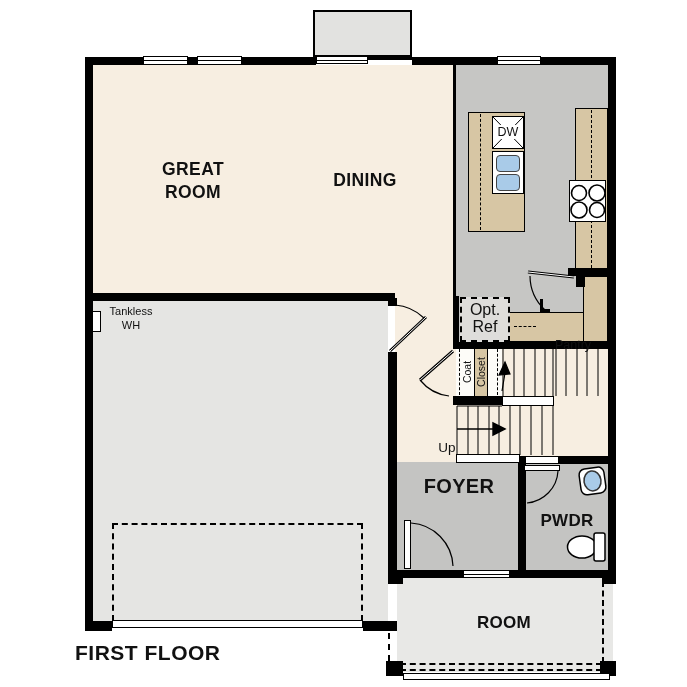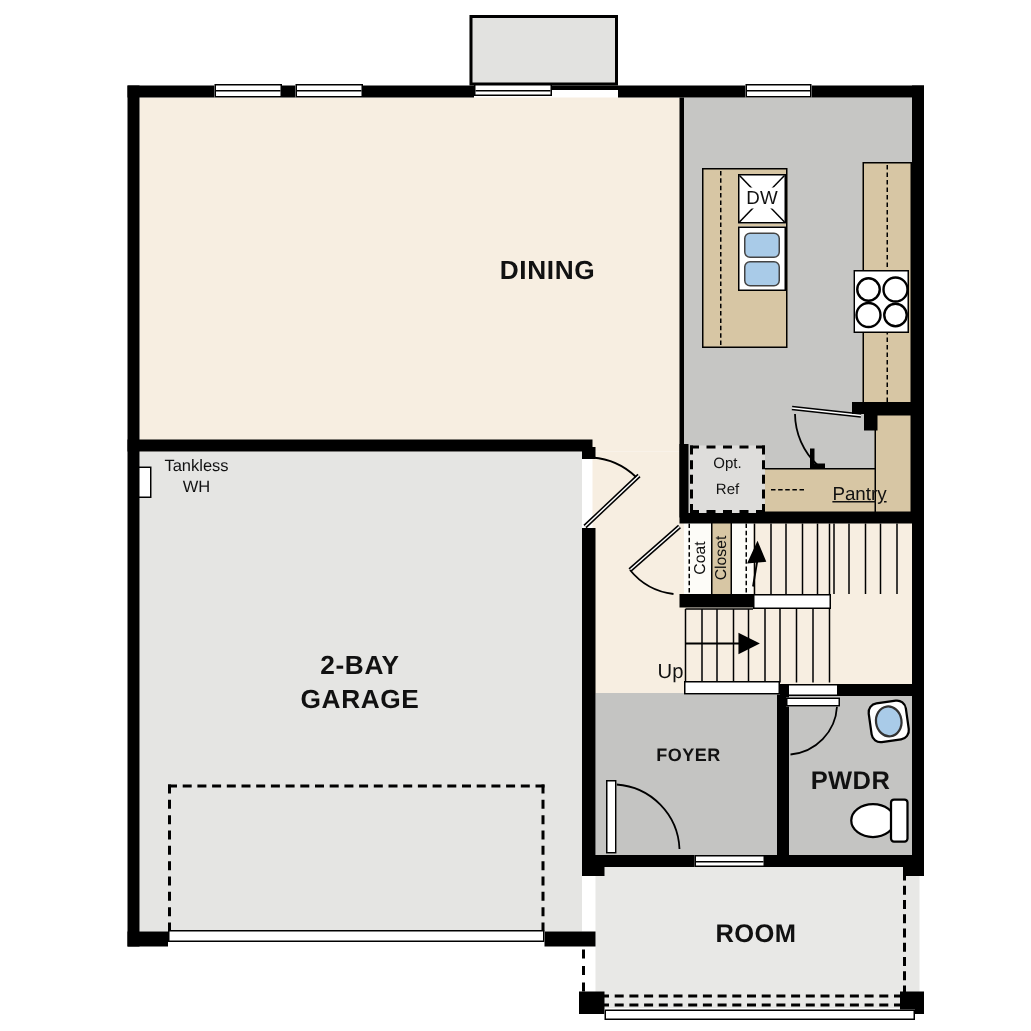--- a/index.html
+++ b/index.html
@@ -195,35 +195,36 @@
   <div class="strip" style="left:404px;top:520px;width:7px;height:49px;"></div>
   <div class="strip" style="left:112px;top:620px;width:251px;height:8px;"></div>
   <div class="strip" style="left:403px;top:673px;width:207px;height:7px;"></div>
 
   <div class="dash-rect" style="left:112px;top:523px;width:251px;height:98px;"></div>
   <div class="dashline" style="left:602px;top:581px;height:82px;border-left:2px dashed #000;"></div>
   <div class="dashline" style="left:400px;top:663px;width:202px;border-top:2px dashed #000;"></div>
   <div class="dashline" style="left:400px;top:669px;width:202px;border-top:2px dashed #000;"></div>
   <div class="dashline" style="left:388px;top:633px;height:28px;border-left:2px dashed #000;"></div>
 
+  <div class="lbl big" style="left:133px;top:158px;width:120px;">
+    <div>GREAT</div>
+    <div>ROOM</div>
+  </div>
   <div class="lbl big" style="left:315px;top:169px;width:100px;">DINING</div>
-  <div class="lbl big" style="left:180px;top:432px;width:120px;">
-    <div>2-BAY</div>
-    <div>GARAGE</div>
-  </div>
-  <div class="lbl med" style="left:409px;top:496px;width:100px;font-size:12px;">FOYER</div>
+  <div class="lbl med" style="left:409px;top:475px;width:100px;font-size:20px;">FOYER</div>
   <div class="lbl med" style="left:517px;top:511px;width:100px;">PWDR</div>
   <div class="lbl med" style="left:454px;top:613px;width:100px;">ROOM</div>
-  <div class="lbl sm" style="left:523px;top:322px;width:100px;text-decoration:underline;">Pantry</div>
-  <div class="lbl" style="left:460px;top:301px;width:50px;font-size:10px;line-height:17px;">
+  <div class="lbl sm" style="left:523px;top:338px;width:100px;">Pantry</div>
+  <div class="lbl" style="left:460px;top:301px;width:50px;font-size:16px;line-height:17px;">
     <div>Opt.</div>
     <div>Ref</div>
   </div>
   <div class="lbl tiny" style="left:102px;top:304px;width:58px;">
     <div>Tankless</div>
     <div>WH</div>
   </div>
   <div class="lbl rot" style="left:442px;top:366px;width:50px;">Coat</div>
   <div class="lbl rot" style="left:456px;top:366px;width:50px;">Closet</div>
   <div class="lbl" style="left:432px;top:440px;width:30px;font-size:13.5px;">Up</div>
   <div class="lbl" style="left:493px;top:125px;width:30px;font-size:12.5px;z-index:6;"><span style="background:#fff;padding:0 1px;">DW</span></div>
+  <div class="lbl" style="left:75px;top:641px;font-weight:bold;font-size:21px;letter-spacing:.5px;text-align:left;">FIRST FLOOR</div>
 
 </div>
 
 </body></html>

